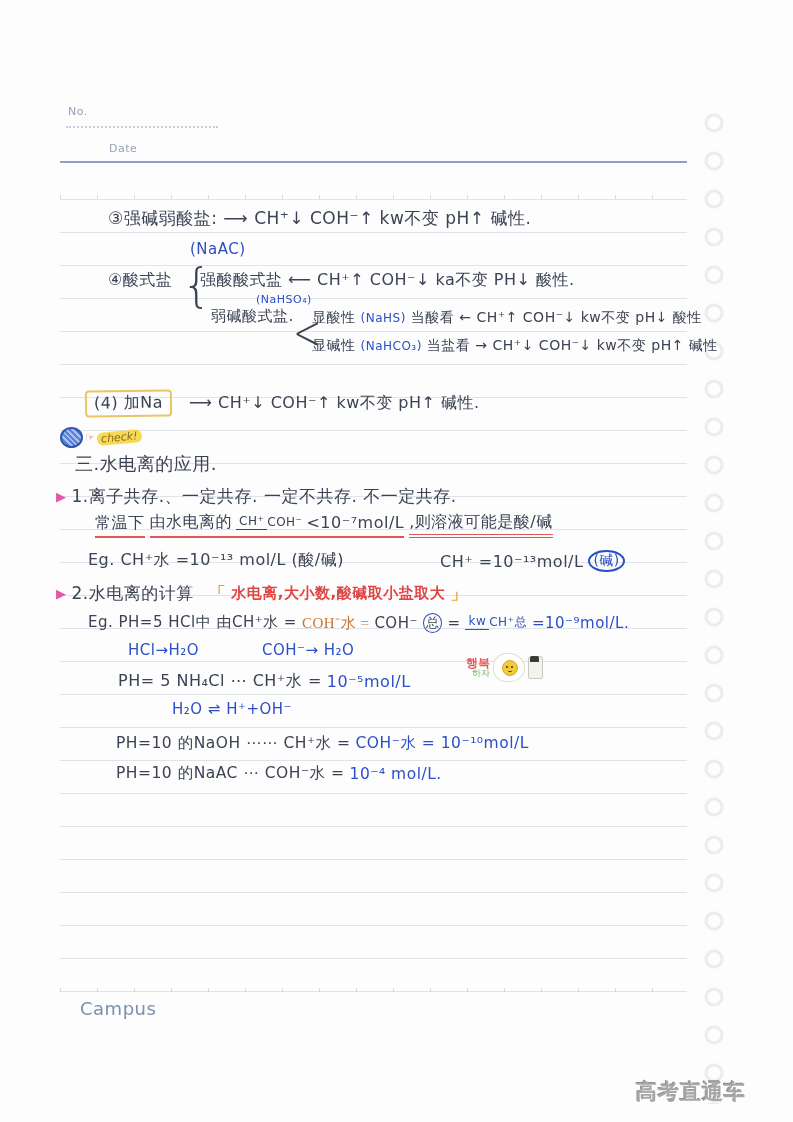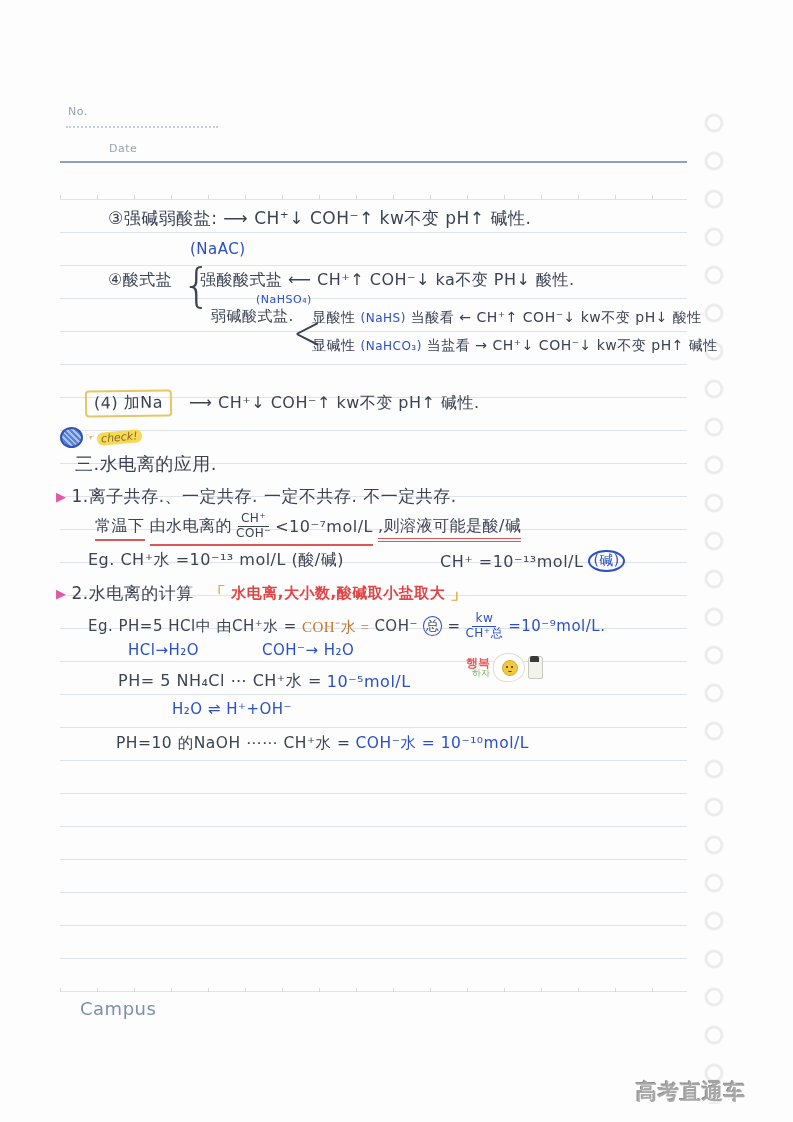--- a/index.html
+++ b/index.html
@@ -20,21 +20,21 @@
   
   .note{position:absolute;white-space:nowrap;color:#3b4254;letter-spacing:.5px;}
   .line{display:flex;align-items:center;gap:5px;}
   .ink{color:#3b4254;}
   .blue{color:#2a4fc7;}
   .red{color:#e04545;}
   .orange{color:#c8742f;font-family:Liberation Serif, serif;}
   .obr{color:#e8a23c;font-weight:bold;}
   .tri{color:#e356ab;font-size:13px;}
   .sm{font-size:12px;}
-  .frac{display:inline-flex;flex-direction:column;align-items:center;font-size:12px;line-height:1.15;vertical-align:middle;}
+  .frac{display:inline-flex;flex-direction:row;align-items:center;font-size:12px;line-height:1.15;vertical-align:middle;}
   .frac .num{border-bottom:1.5px solid currentColor;padding:0 3px;}
   .redline{display:inline-flex;align-items:center;gap:4px;border-bottom:2px solid #e05555;padding-bottom:3px;}
   .redline2{border-bottom:4px double #e05555;padding-bottom:1px;}
   .redline1{border-bottom:2px solid #e05555;padding-bottom:2px;}
   .boxed{border:2px solid #e6c764;border-radius:4px;padding:1px 7px;display:inline-block;transform:rotate(-.8deg);}
   .circled-blue{border:2px solid #2a4fc7;border-radius:50%;padding:0 3px;color:#2a4fc7;}
   .circled-sm{border:1.5px solid #2a4fc7;border-radius:50%;padding:0 2px;}
   .brace{font-size:46px;font-weight:100;line-height:1;}
   .branch{font-size:34px;font-weight:100;line-height:1;transform:scaleY(1.4);}
   
@@ -174,17 +174,21 @@
     </div>
     <div class="shaker">
       <div class="cap"></div>
     </div>
   </div>
 
   <div class="note line" style="left:116px;top:733px;font-size:15.5px;">
     <span>PH=10 的NaOH ⋯⋯   CH⁺水 =</span>
     <span class="blue">COH⁻水 = 10⁻¹⁰mol/L</span>
   </div>
+  <div class="note line" style="left:116px;top:763px;font-size:15.5px;">
+    <span>PH=10 的NaAC ⋯   COH⁻水 =</span>
+    <span class="blue">10⁻⁴ mol/L.</span>
+  </div>
 
   <div class="brand">Campus</div>
   <div class="watermark">高考直通车</div>
 
 </div>
 
 </body></html>

